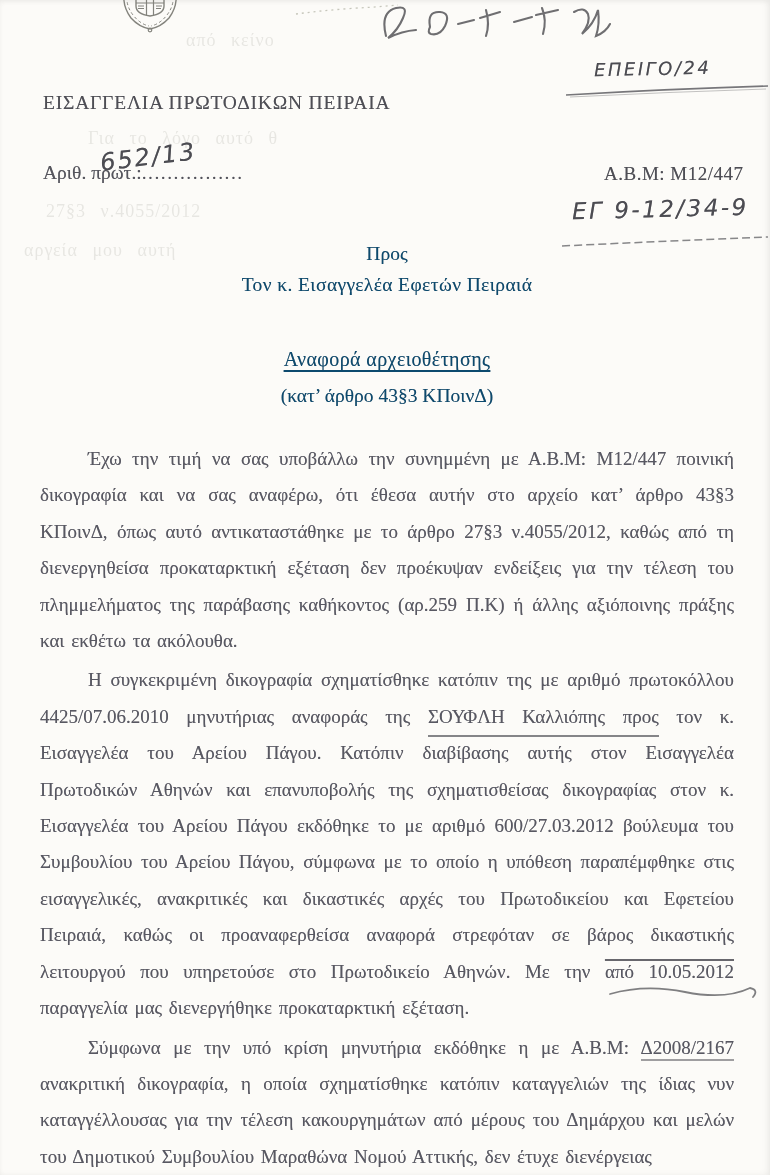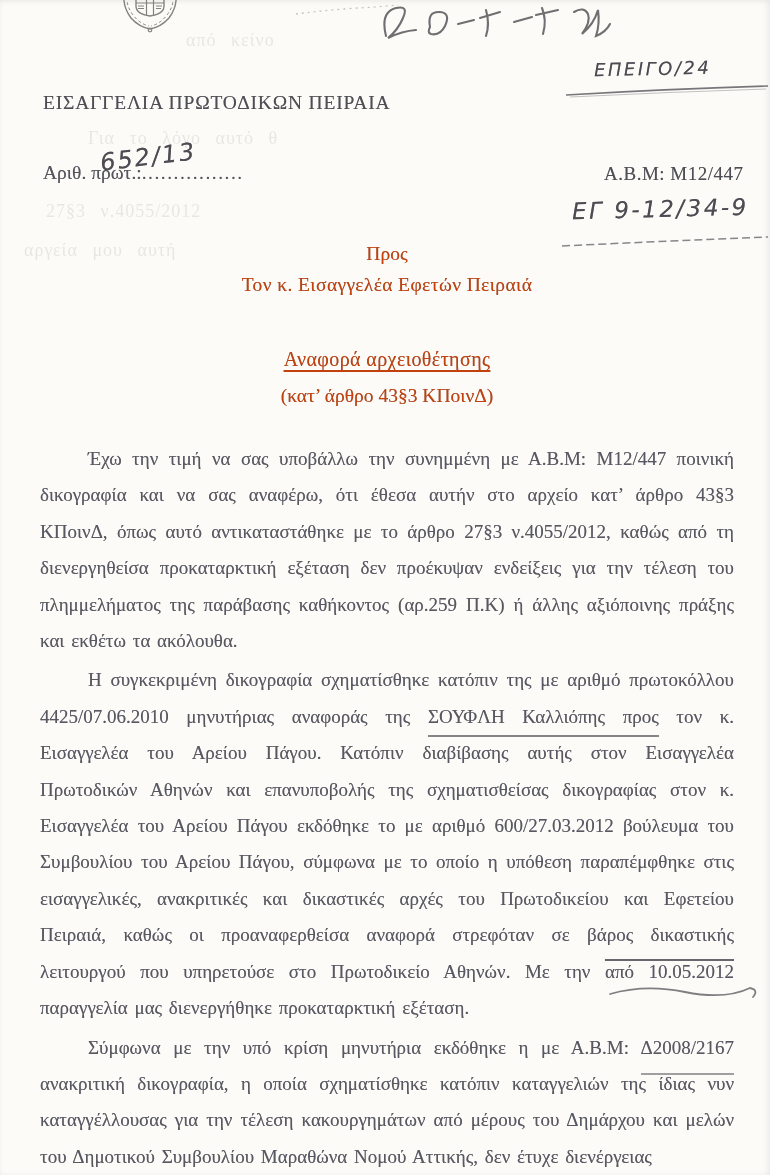--- a/index.html
+++ b/index.html
@@ -25,37 +25,37 @@
   }
   .urgent{position:absolute;left:594px;top:58px;font-size:18px;letter-spacing:2.5px;transform:rotate(-1.2deg);}
   .proto-row{position:absolute;left:43px;top:162px;font-size:19.5px;color:#52525a;}
   .proto-dots{letter-spacing:1.5px;}
   .proto-value{position:absolute;left:100px;top:143px;font-size:24px;letter-spacing:2px;transform:rotate(-7deg);}
   .abm{position:absolute;left:604px;top:163px;font-size:19px;color:#4e4e55;letter-spacing:.5px;text-shadow:0 0 .6px rgba(80,80,88,.5);}
   .eg-value{position:absolute;left:572px;top:196px;font-size:23px;letter-spacing:2.5px;transform:rotate(-1.5deg);}
   
   .stroke{position:absolute;pointer-events:none;}
   
-  .center-line{position:absolute;left:40px;width:694px;text-align:center;font-size:19.5px;color:#c2410c;text-shadow:0 0 .6px rgba(86,86,96,.5);}
+  .center-line{position:absolute;left:40px;width:694px;text-align:center;font-size:19.5px;color:#0c4a6e;text-shadow:0 0 .6px rgba(86,86,96,.5);}
   .to-label{top:243px;}
   .to-name{top:274px;letter-spacing:.4px;}
   .doc-title{top:348px;font-size:20px;letter-spacing:.4px;text-decoration:underline;text-underline-offset:4px;text-decoration-thickness:1.5px;}
   .doc-subtitle{top:385px;}
   
   .body-text{
     position:absolute;left:40px;top:441px;width:694px;
     font-size:19px;line-height:36.4px;text-align:justify;
     color:#585862;text-shadow:0 0 .6px rgba(88,88,98,.5);
     word-spacing:2px;
   }
   .body-text p{margin:0;text-indent:48px;}
   .body-text p + p{margin-top:3px;}
   .u-pen{border-bottom:2px solid rgba(82,82,88,.7);padding-bottom:8px;}
   .u-over{text-decoration:overline;text-decoration-thickness:1.8px;text-decoration-color:rgba(82,82,88,.75);}
-  .u-pen2{border-bottom:2px solid rgba(82,82,88,.55);padding-bottom:15px;}
+  .u-pen2{border-bottom:2px solid rgba(82,82,88,.55);padding-bottom:1px;}
   
   .ghost{position:absolute;color:#8d8d82;opacity:.18;filter:blur(.5px);font-size:18px;letter-spacing:1px;word-spacing:9px;white-space:nowrap;}
 </style>
 </head>
 <body>
 
 <div class="page">
 
   <svg class="emblem" viewBox="0 0 84 58">
     <g fill="none" stroke="#6f6f68" stroke-width="1.4" opacity=".85">

